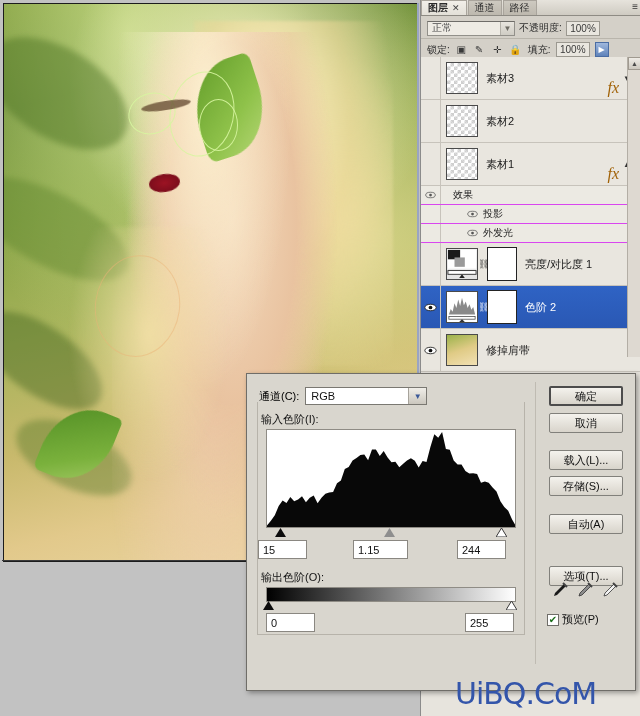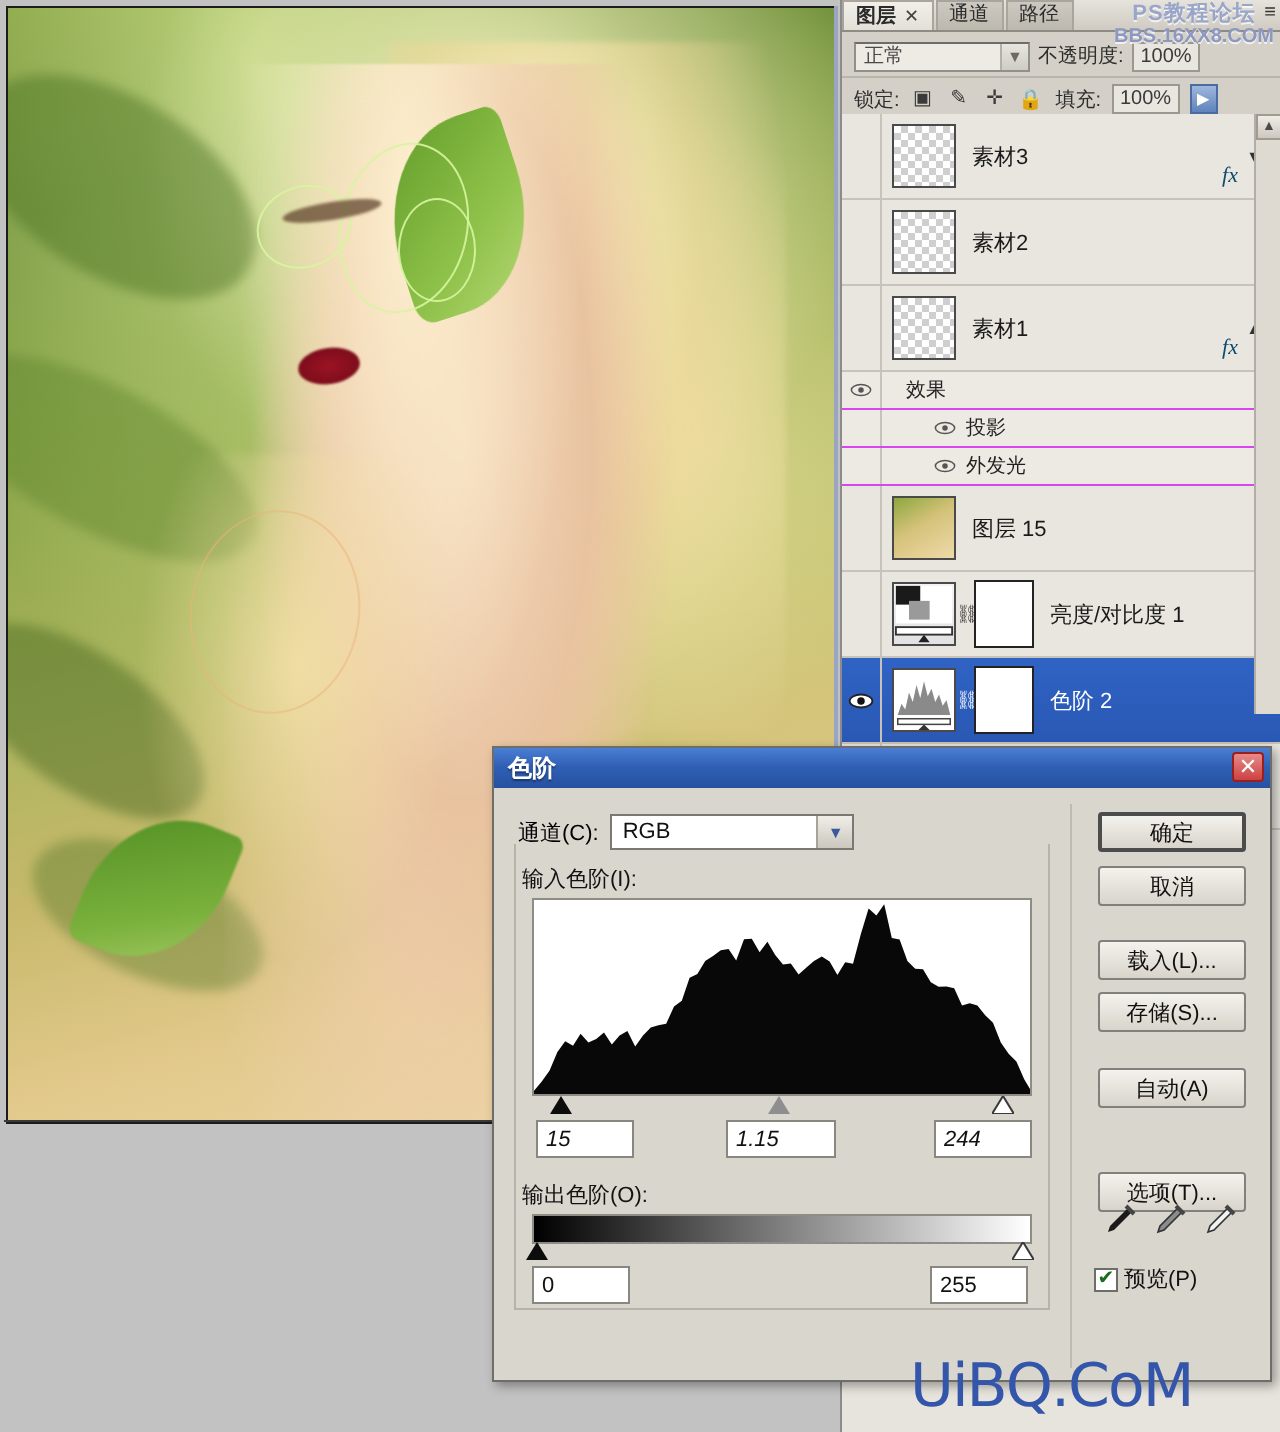--- a/index.html
+++ b/index.html
@@ -125,21 +125,21 @@
   }
   .thumb.photo1{background:linear-gradient(150deg,#8da83f,#d5c27a 45%,#efdaa8);}
   .thumb.photo2{background:linear-gradient(160deg,#9ab24a,#e0cb86 50%,#f2e1b4);}
   .thumb.adjbc{
     background:linear-gradient(#f3f3f3,#e2e2e2);position:relative;overflow:hidden;
   }
   .thumb.adjlv{background:#fff;position:relative;overflow:hidden;}
   .linkicon{width:9px;font-size:9px;color:#333;text-align:center;flex:none;}
   .maskthumb{width:28px;height:32px;border:1px solid #232323;background:#fff;flex:none;}
   .layer-name{margin-left:8px;font-size:11px;color:#1a1a1a;white-space:nowrap;}
-  .fx{position:absolute;right:22px;font-style:italic;font-size:11px;color:#0c4a6e;font-family:"Liberation Serif",serif;margin-top:19px;}
+  .fx{position:absolute;right:22px;font-style:italic;font-size:16px;color:#a16207;font-family:"Liberation Serif",serif;margin-top:19px;}
   .fxarrow{position:absolute;right:10px;font-size:8px;color:#333;}
   .effect-row{
     height:18px;display:flex;align-items:center;border-bottom:1px solid #d946ef;background:#eceae3;
   }
   .effect-row .eyecell{width:20px;border-right:1px solid #c7c3bb;}
   .effect-label{font-size:10px;color:#1f1f1f;}
   .eff-indent1{padding-left:12px;}
   .eff-indent2{padding-left:26px;}
   .mini-eye{width:11px;height:8px;}
   #list-scrollbar{
@@ -186,21 +186,21 @@
     border:1px solid #b7b3aa;border-top:none;
   }
   #input-label{position:absolute;left:14px;top:38px;font-size:11px;color:#121212;background:#d9d6ce;padding-right:4px;}
   #hist-box{
     position:absolute;left:19px;top:55px;width:248px;height:97px;
     border:1px solid #8f8c85;background:#fff;overflow:hidden;
   }
   #hist-svg{display:block;width:248px;height:97px;}
   #input-slider{position:absolute;left:19px;top:153px;width:248px;height:12px;}
   .handle{position:absolute;width:11px;height:9px;top:1px;}
-  #input-fields{position:absolute;left:21px;top:166px;width:228px;height:20px;font-style:italic;}
+  #input-fields{position:absolute;left:11px;top:166px;width:228px;height:20px;}
   .numfield{
     position:absolute;height:19px;border:1px solid #8a8781;background:#fff;
     font-size:11px;color:#111;display:flex;align-items:center;padding-left:4px;box-sizing:border-box;
   }
   #output-label{position:absolute;left:14px;top:196px;font-size:11px;color:#121212;}
   #output-gradient{
     position:absolute;left:19px;top:213px;width:248px;height:13px;
     border:1px solid #8f8c85;background:linear-gradient(90deg,#000,#fff);
   }
   #output-slider{position:absolute;left:19px;top:227px;width:248px;height:11px;}
@@ -328,25 +328,20 @@
       <div class="eyecell"></div>
       <div class="effect-label eff-indent2" style="display:flex;align-items:center;gap:5px;">
         <svg class="mini-eye" viewBox="0 0 16 10">
           <ellipse cx="8" cy="5" rx="7" ry="4" fill="none" stroke="#555" stroke-width="1.1"></ellipse>
           <circle cx="8" cy="5" r="2" fill="#555"></circle>
         </svg>
         <span>外发光</span>
       </div>
     </div>
 
-    <div class="layer-row">
-      <div class="eyecell"></div>
-      <div class="thumb photo1"></div>
-      <div class="layer-name">图层 15</div>
-    </div>
 
     <div class="layer-row">
       <div class="eyecell"></div>
       <div class="thumb adjbc">
         <svg viewBox="0 0 32 32" width="30" height="30">
           <rect x="1" y="1" width="30" height="20" fill="#ffffff"></rect>
           <rect x="1" y="1" width="13" height="10" fill="#1a1a1a"></rect>
           <rect x="8" y="9" width="11" height="10" fill="#9a9a9a"></rect>
           <rect x="1" y="23" width="30" height="4" fill="#ffffff" stroke="#333" stroke-width="1"></rect>
           <polygon points="16,27 13,31 19,31" fill="#222"></polygon>
@@ -386,31 +381,23 @@
       </div>
       <div class="thumb photo2"></div>
       <div class="layer-name">修掉肩带</div>
     </div>
   </div>
 
   <div id="list-scrollbar">
     <div class="sb-btn">▲</div>
   </div>
 
-  <div id="wm-top">
-    <div>PS教程论坛</div>
-    <div class="l2">BBS.16XX8.COM</div>
-  </div>
 </div>
 
 <div id="levels-dialog">
-  <div id="dlg-titlebar">
-    <div id="dlg-title">色阶</div>
-    <div id="dlg-close">✕</div>
-  </div>
 
   <div id="dlg-body">
     <div class="dlg-vline"></div>
 
     <div id="channel-row">
       <span>通道(C):</span>
       <div id="channel-combo">
         <span>RGB</span>
         <span class="arw">▼</span>
       </div>

